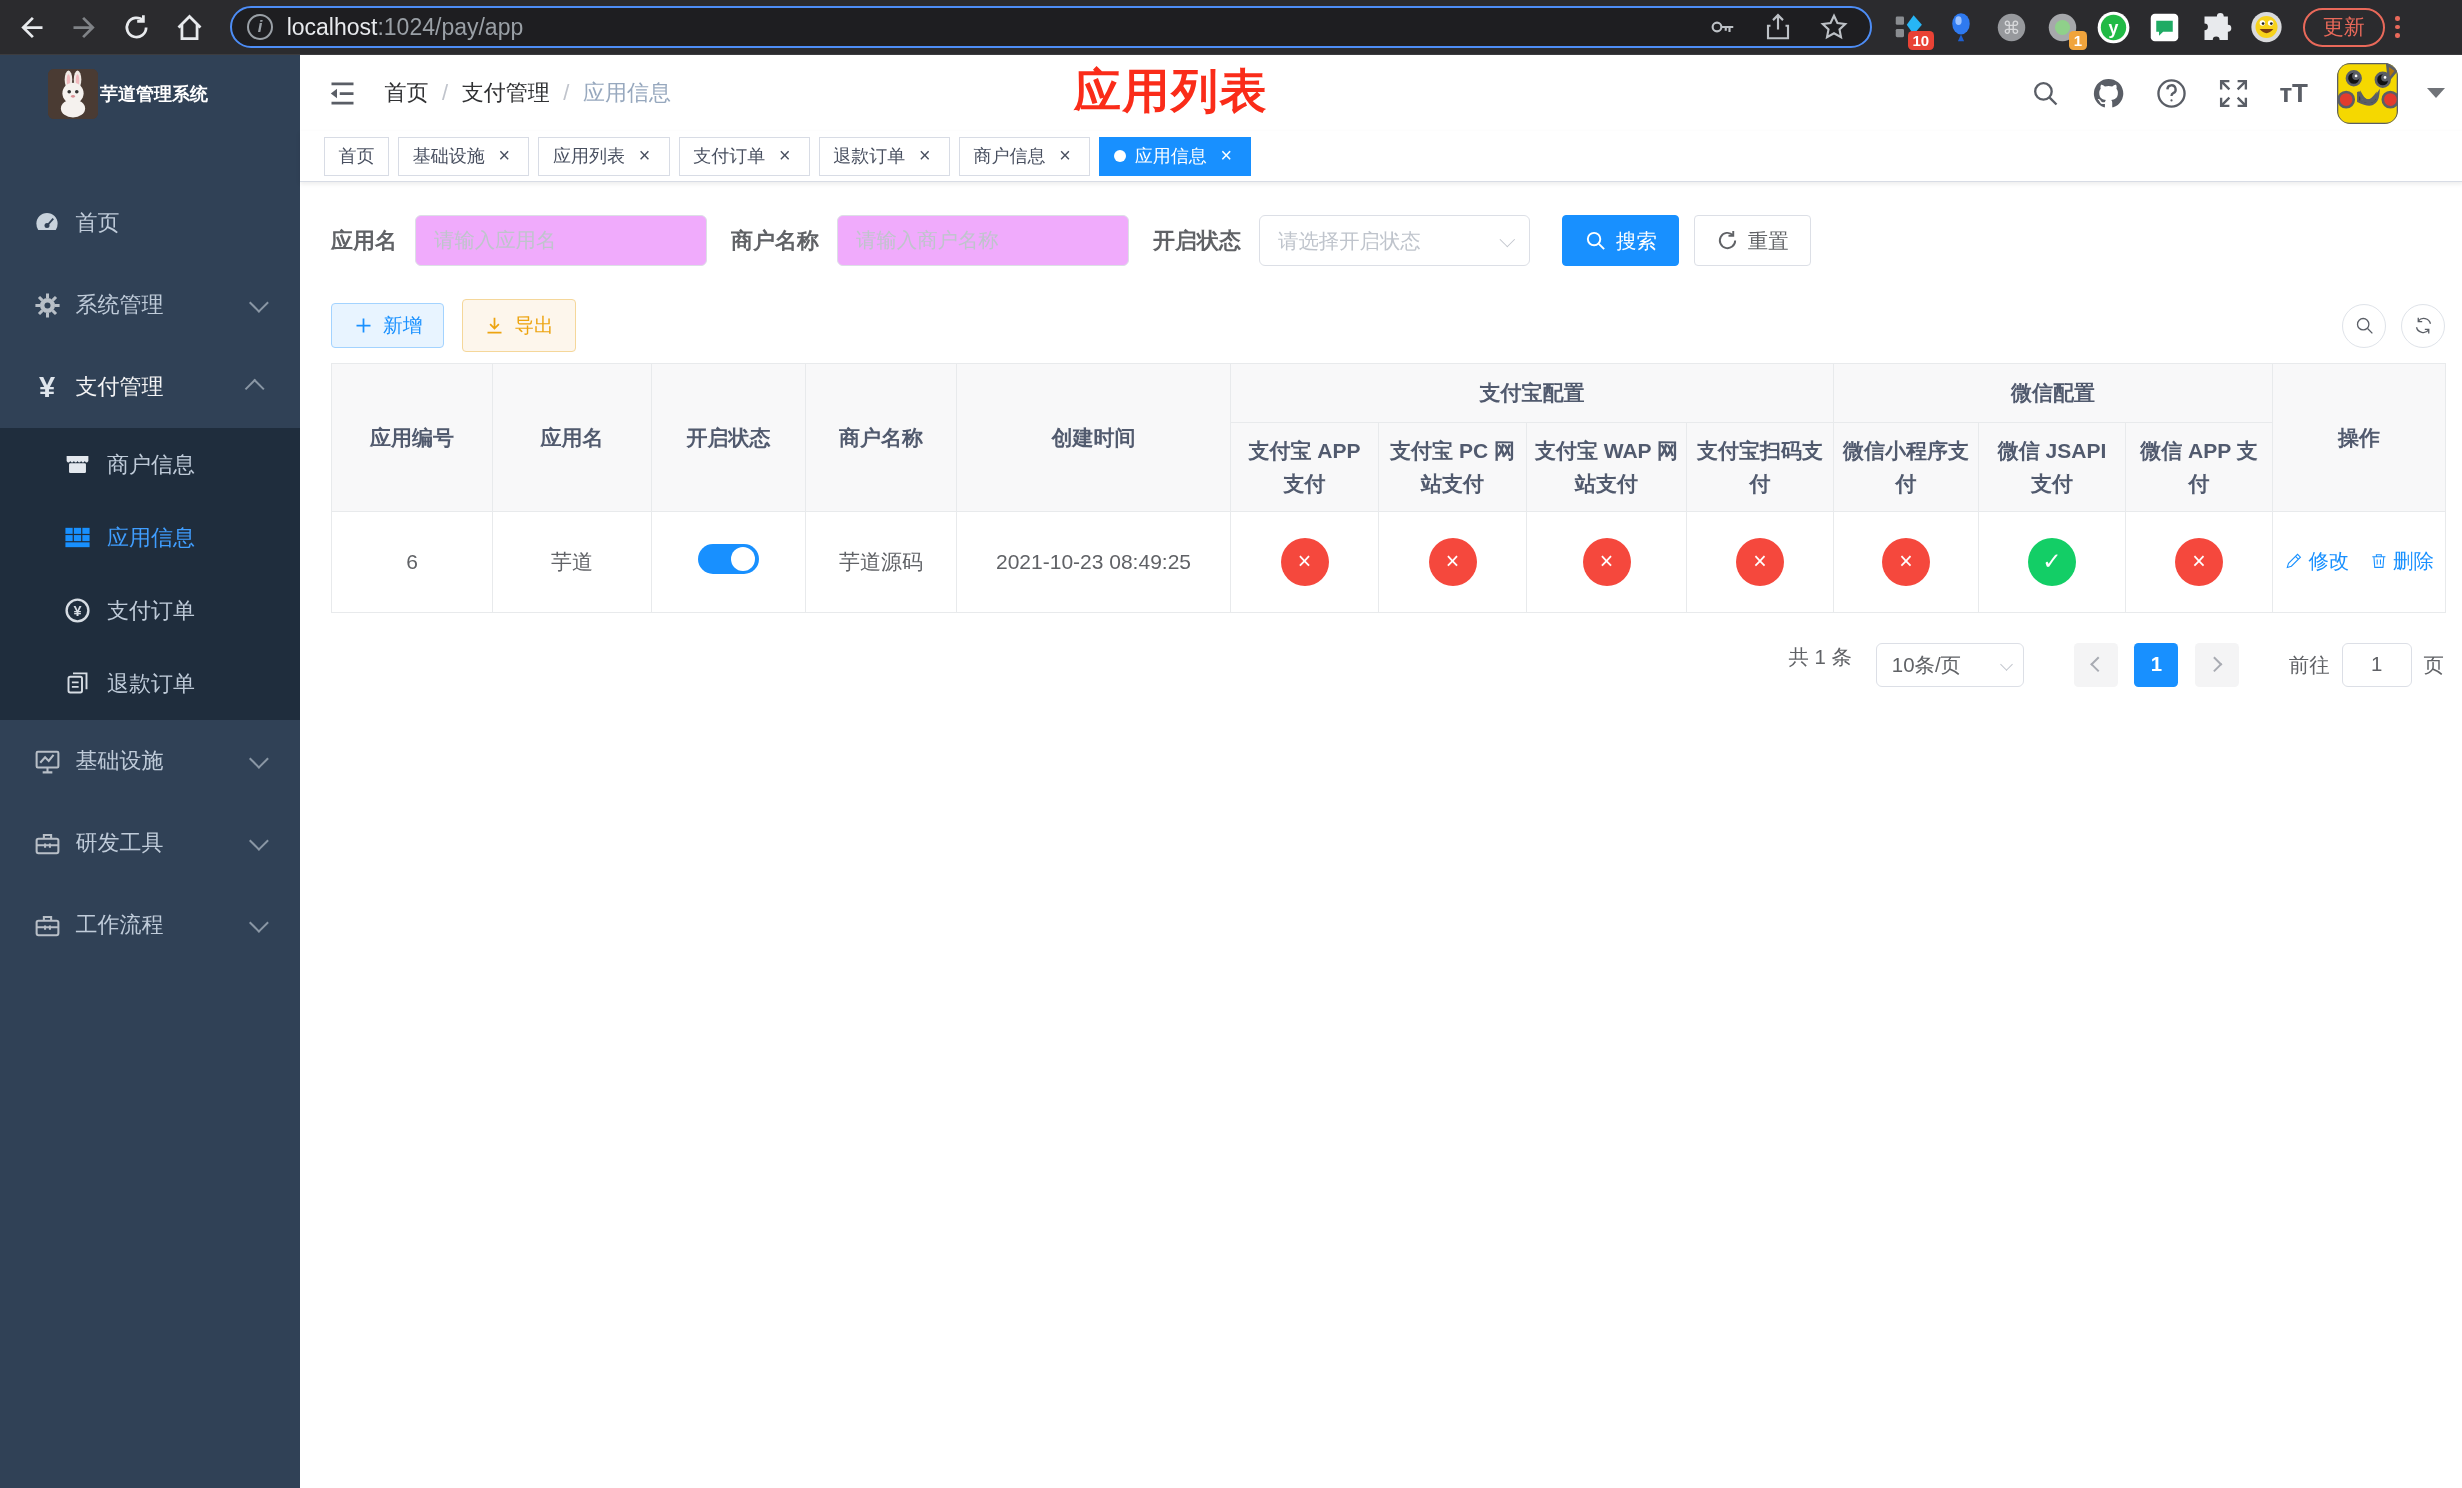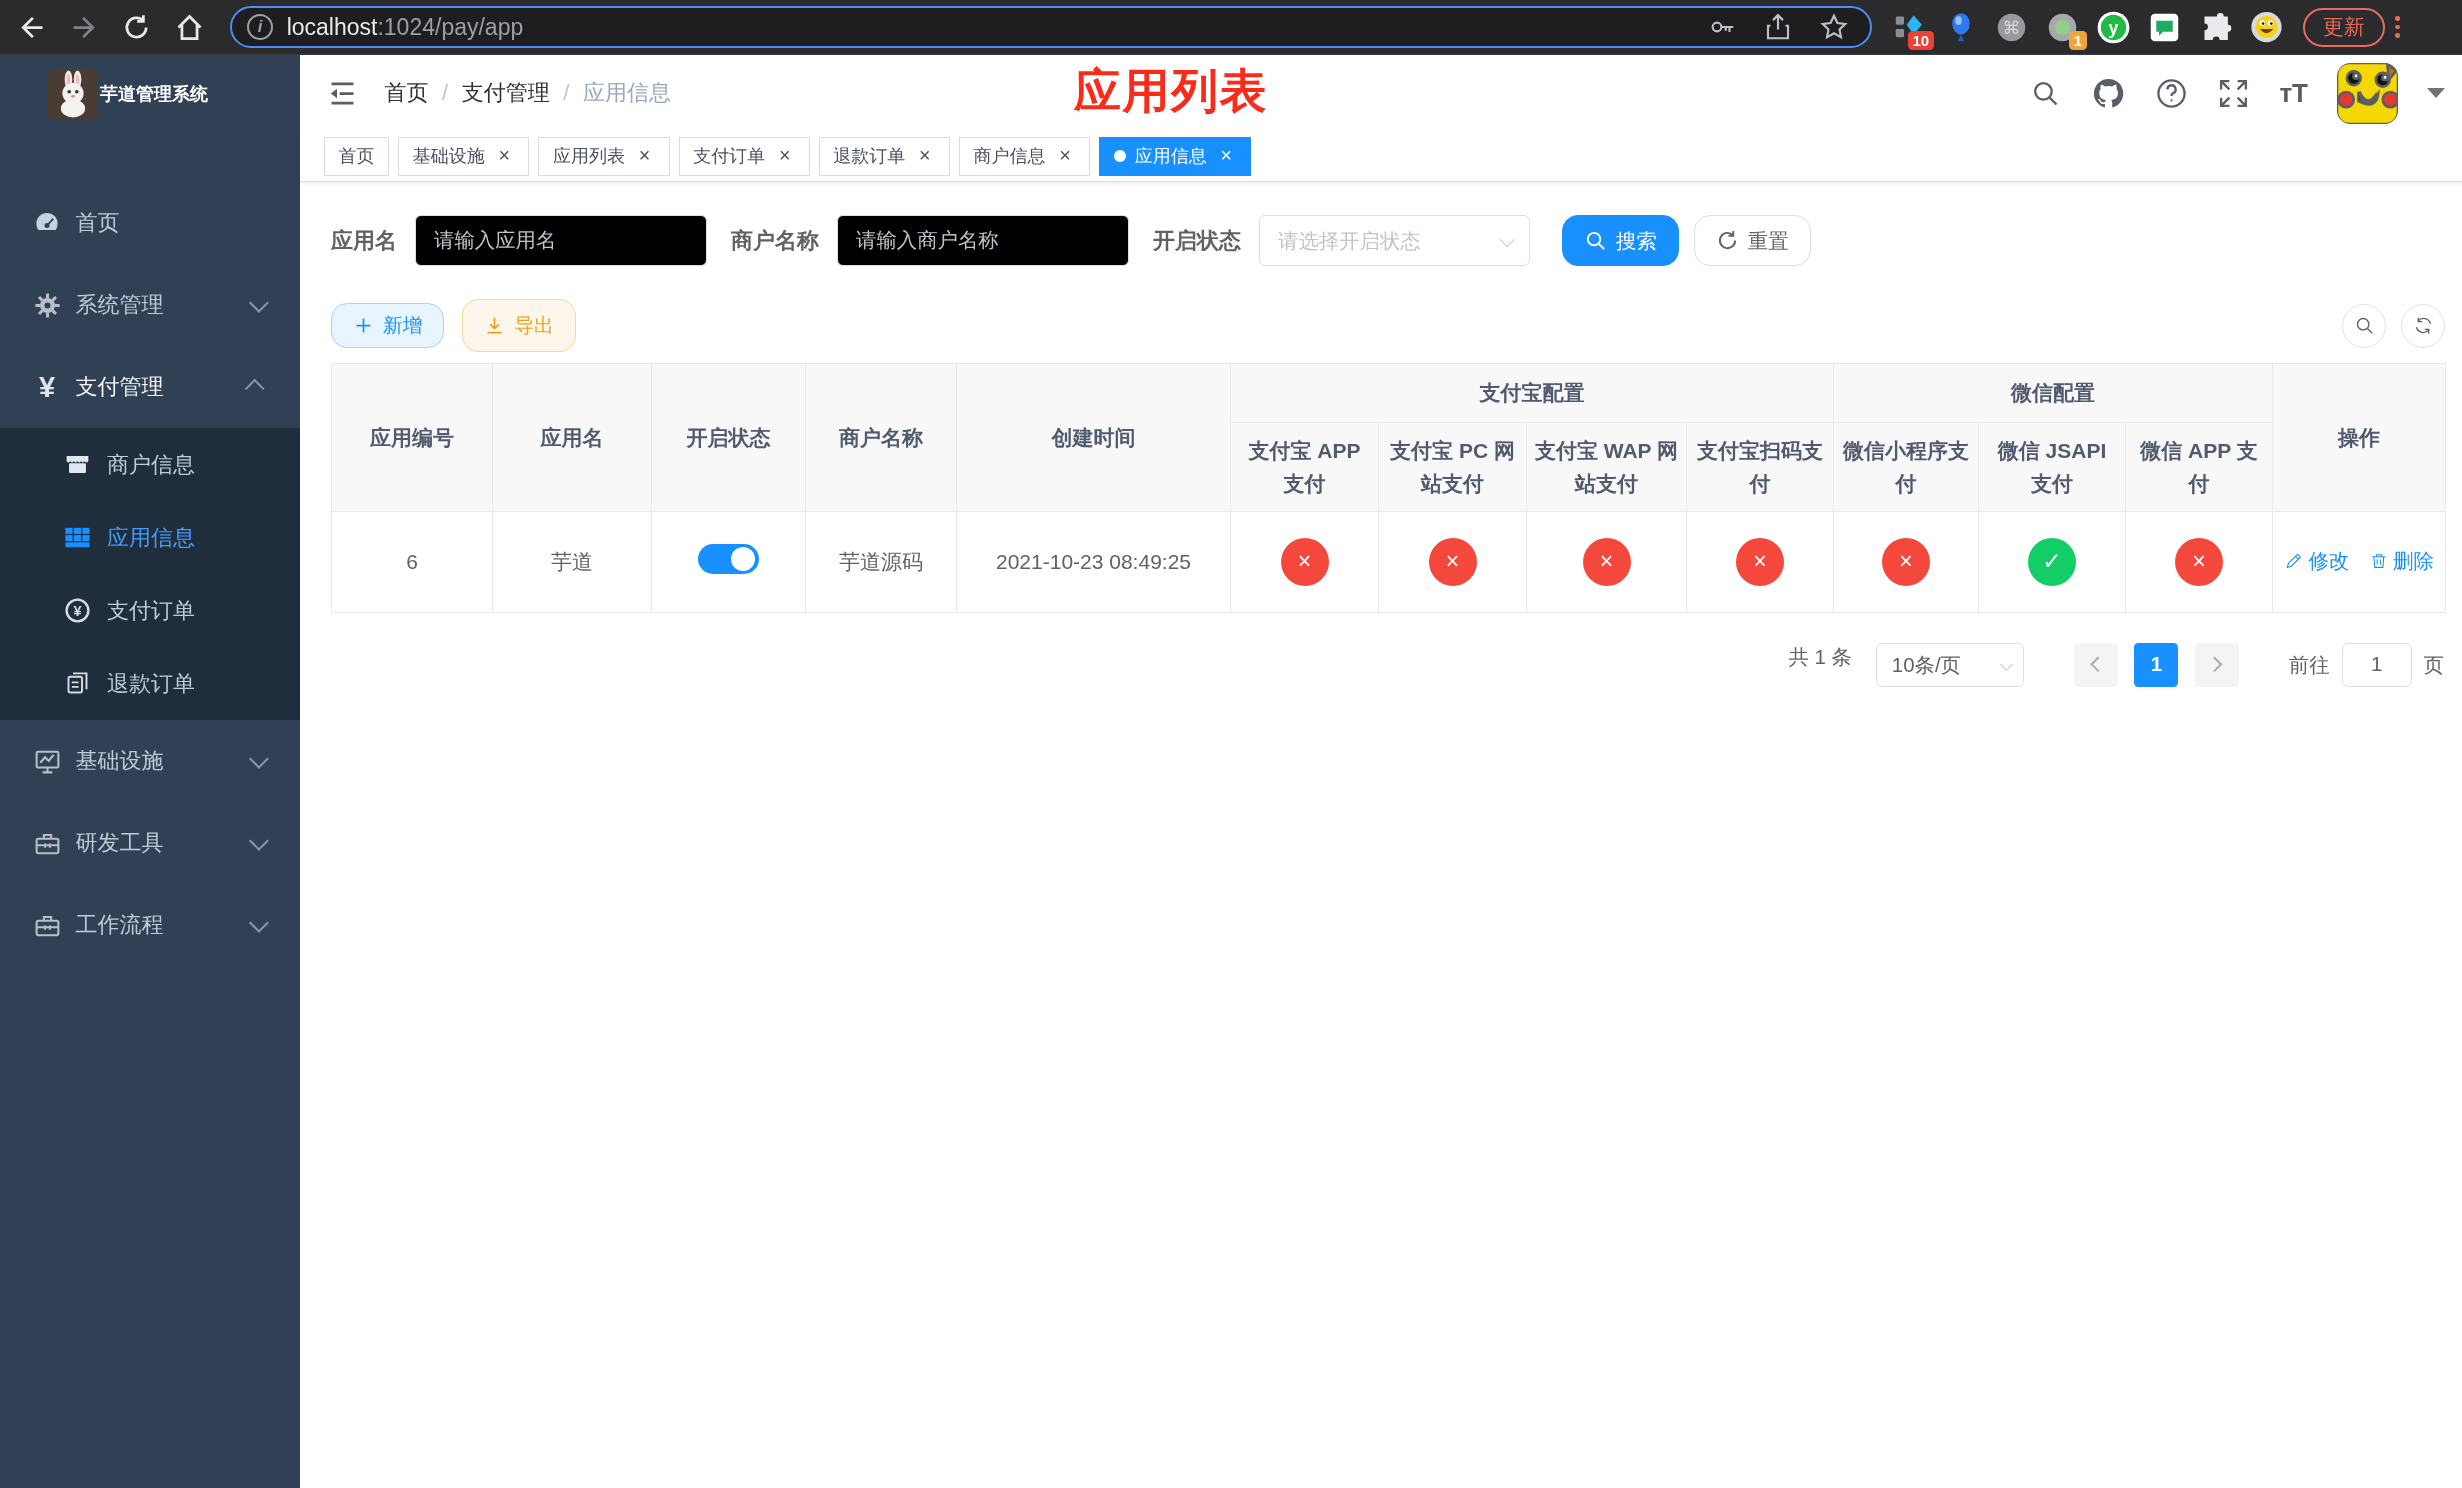--- a/index.html
+++ b/index.html
@@ -73,27 +73,27 @@
     text-align:center; border-radius:50%; }
   .tag.active { background:#1890ff; border-color:#1890ff; color:#fff; }
   .tag.active .dot { width:12px; height:12px; background:#fff; border-radius:50%; margin-right:9px; }
   .tag.active .close { color:#fff; }
 
   
   #content { position:relative; padding:33px 18px 0 31px; }
   #filter-row { display:flex; align-items:center; font-size:22px; color:#606266; }
   .f-label { font-weight:bold; margin-right:18px; }
   .f-input { width:292px; height:51px; border:1.5px solid #dcdfe6; border-radius:6px; padding:0 18px;
-    font-size:20.4px; color:#606266; background:#000000; font-family:inherit; }
+    font-size:20.4px; color:#606266; background:#f0abfc; font-family:inherit; }
   .f-input::placeholder { color:#bfc4cc; }
   .f-sel { width:271px; height:51px; border:1.5px solid #dcdfe6; border-radius:6px; padding:0 18px;
     display:flex; align-items:center; color:#bfc4cc; font-size:20.4px; position:relative; }
   .f-sel .chev2 { position:absolute; right:16.7px; top:18px; width:10.6px; height:10.6px;
     border-right:1.5px solid #c0c4cc; border-bottom:1.5px solid #c0c4cc; transform:rotate(45deg); }
-  .btn { height:51px; border-radius:16px; font-size:20.4px; display:flex; align-items:center; justify-content:center;
+  .btn { height:51px; border-radius:4px; font-size:20.4px; display:flex; align-items:center; justify-content:center;
     cursor:pointer; padding:4px 21px; }
   .btn svg { margin-right:9px; }
   #search-btn { background:#1890ff; color:#fff; border:1.5px solid #1890ff; }
   #reset-btn { background:#fff; color:#606266; border:1.5px solid #dcdfe6; margin-left:15px; }
   #toolbar-row { margin-top:33px; display:flex; align-items:center; }
   #add-btn { height:45px; background:#e8f4ff; border:1.5px solid #a3d3ff; color:#1890ff; font-size:19.7px; }
   #export-btn { height:53px; background:#fdf6ec; border:1.5px solid #f5d79a; color:#eda410; font-size:19.7px; margin-left:18px; }
   #toolbar-right { margin-left:auto; display:flex; gap:15px; }
   .circ-btn { width:44px; height:44px; border-radius:50%; border:1.5px solid #dfe3e9; display:flex;
     align-items:center; justify-content:center; background:#fff; }

